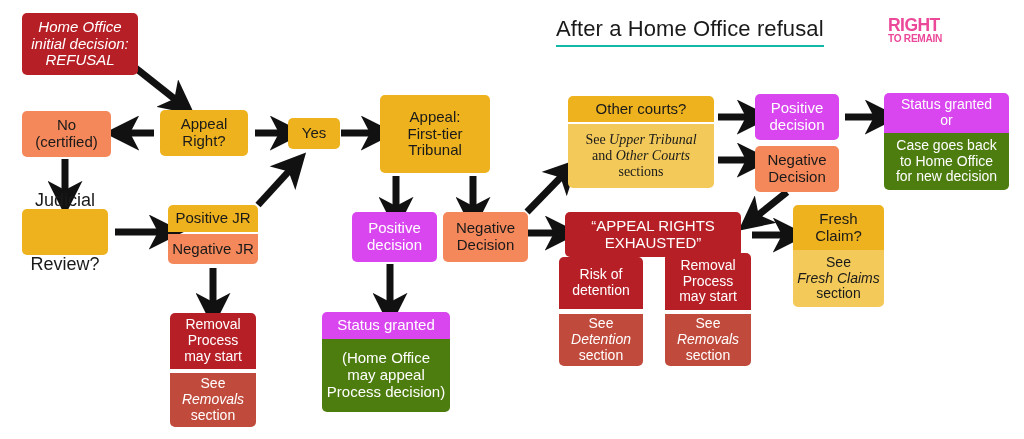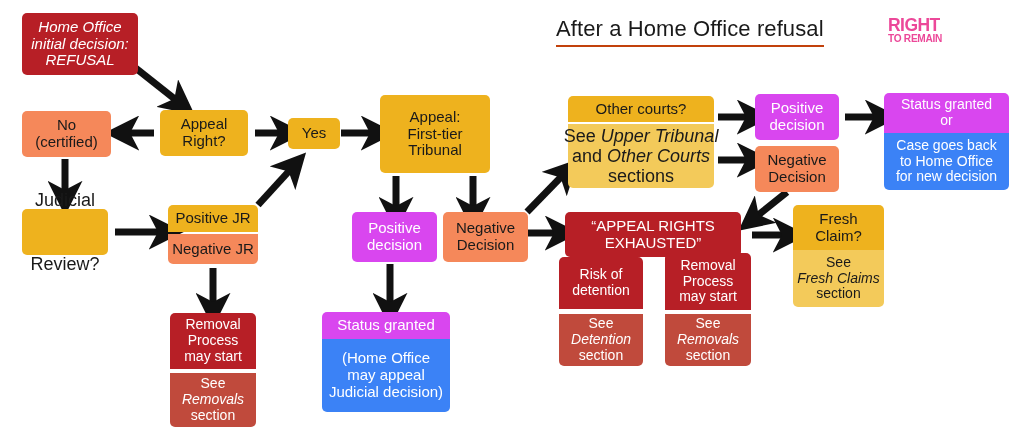--- a/index.html
+++ b/index.html
@@ -32,28 +32,28 @@
   .box .ln { display: block; white-space: nowrap; }
   .ital { font-style: italic; }
 
   
   .c-darkred   { background: #b71f26; color: #ffffff; }
   .c-lightred  { background: #c04a3c; color: #ffffff; }
   .c-orange    { background: #f5885a; color: #1a1a1a; }
   .c-gold      { background: #eeb21e; color: #1a1a1a; }
   .c-lightgold { background: #f3ca5a; color: #1a1a1a; }
   .c-green     { background: #d946ef; color: #ffffff; }
-  .c-lightgreen{ background: #3b82f6; color: #ffffff; }
+  .c-lightgreen{ background: #4d7c0f; color: #ffffff; }
 
   .title {
     position: absolute;
     font-size: 22px;
     color: #1a1a1a;
     white-space: nowrap;
-    border-bottom: 2px solid #c2410c;
+    border-bottom: 2px solid #14b8a6;
     padding-bottom: 3px;
     letter-spacing: 0.1px;
   }
   .logo {
     position: absolute;
     color: #ec4899;
     text-align: left;
     line-height: 0.92;
   }
   .logo .l1 {
@@ -199,28 +199,28 @@
     <span class="ln">Decision</span>
   </div>
 
   <div class="box c-green" style="left:322px; top:312px; width:128px; height:27px; font-size:15px; border-radius:5px 5px 0 0;">
     <span class="ln">Status granted</span>
   </div>
 
   <div class="box c-lightgreen" style="left:322px; top:339px; width:128px; height:73px; font-size:15px; border-radius:0 0 5px 5px;">
     <span class="ln">(Home Office</span>
     <span class="ln">may appeal</span>
-    <span class="ln">Judicial decision)</span>
+    <span class="ln">Process decision)</span>
   </div>
 
   <div class="box c-gold" style="left:568px; top:96px; width:146px; height:26px; font-size:15px; border-radius:5px 5px 0 0;">
     <span class="ln">Other courts?</span>
   </div>
 
-  <div class="box c-lightgold" style="left:568px; top:124px; width:146px; height:64px; font-size:18px; border-radius:0 0 5px 5px;">
+  <div class="box c-lightgold" style="left:568px; top:124px; width:146px; height:64px; font-size:14px; border-radius:0 0 5px 5px;font-family:Liberation Serif, serif;">
     <span class="ln"><span>See </span><span class="ital">Upper Tribunal</span></span>
     <span class="ln"><span>and </span><span class="ital">Other Courts</span></span>
     <span class="ln">sections</span>
   </div>
 
   <div class="box c-green" style="left:755px; top:94px; width:84px; height:46px; font-size:15px;">
     <span class="ln">Positive</span>
     <span class="ln">decision</span>
   </div>
 

